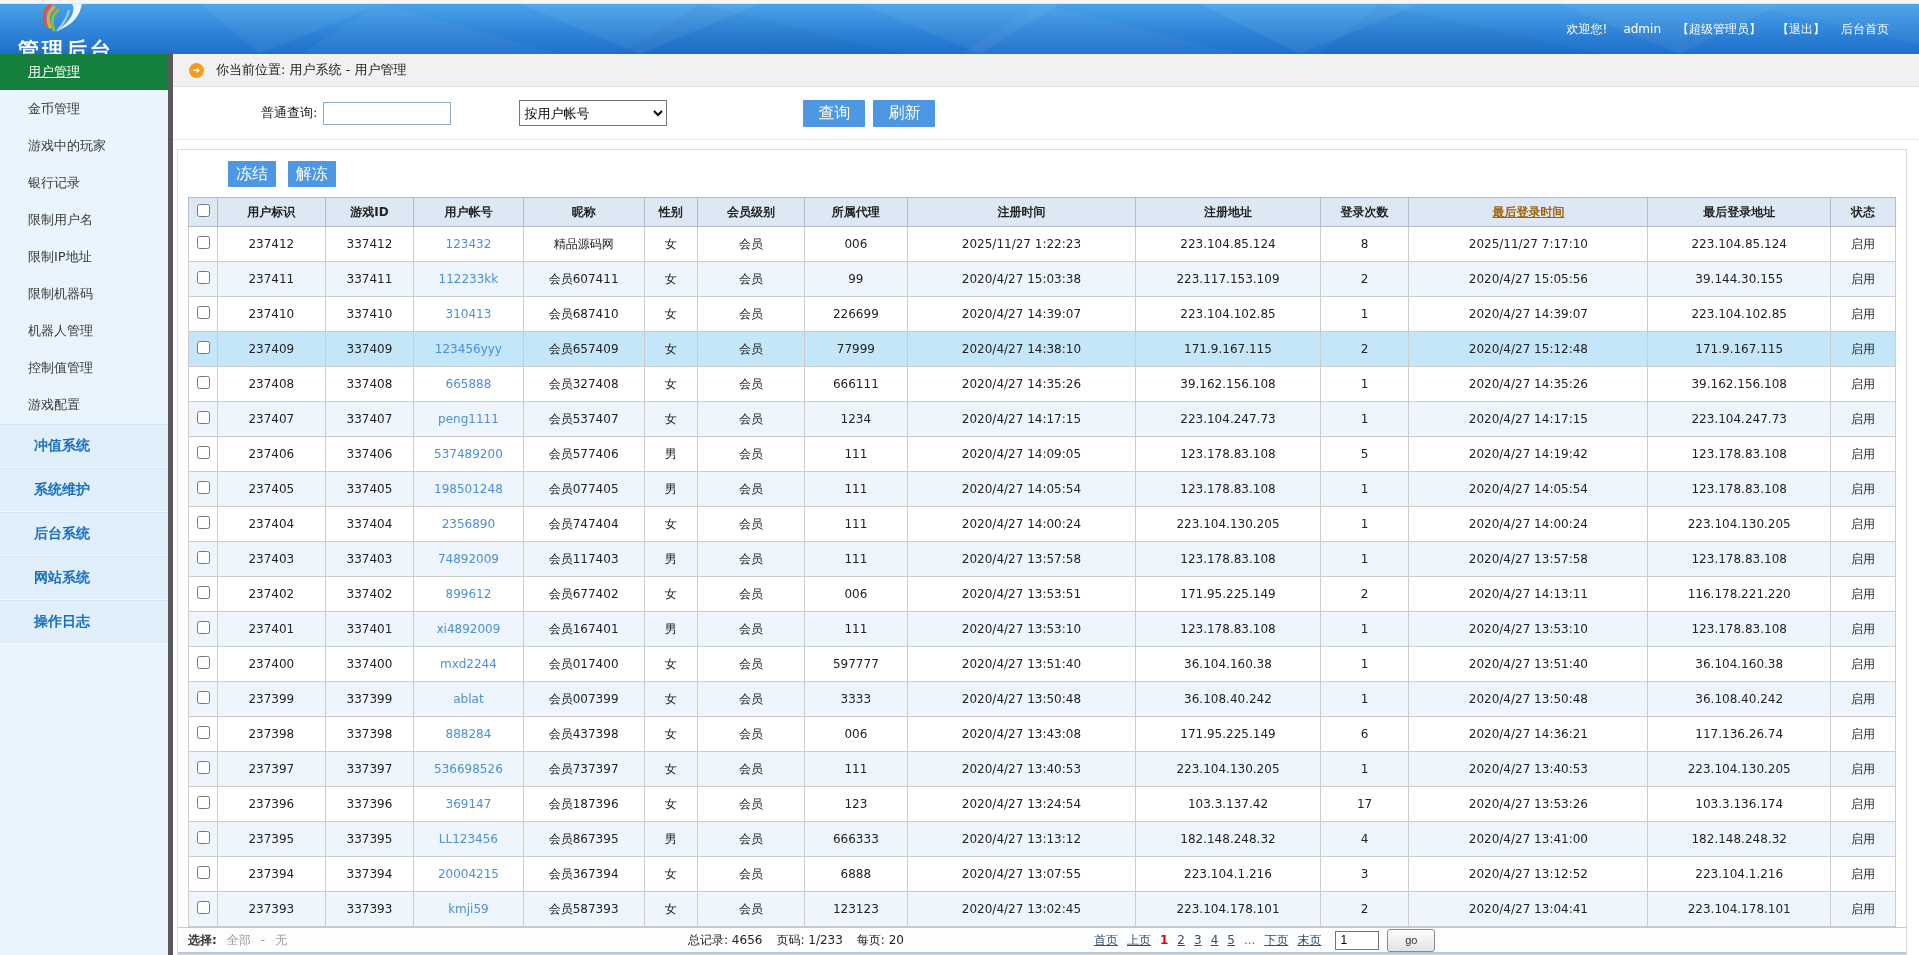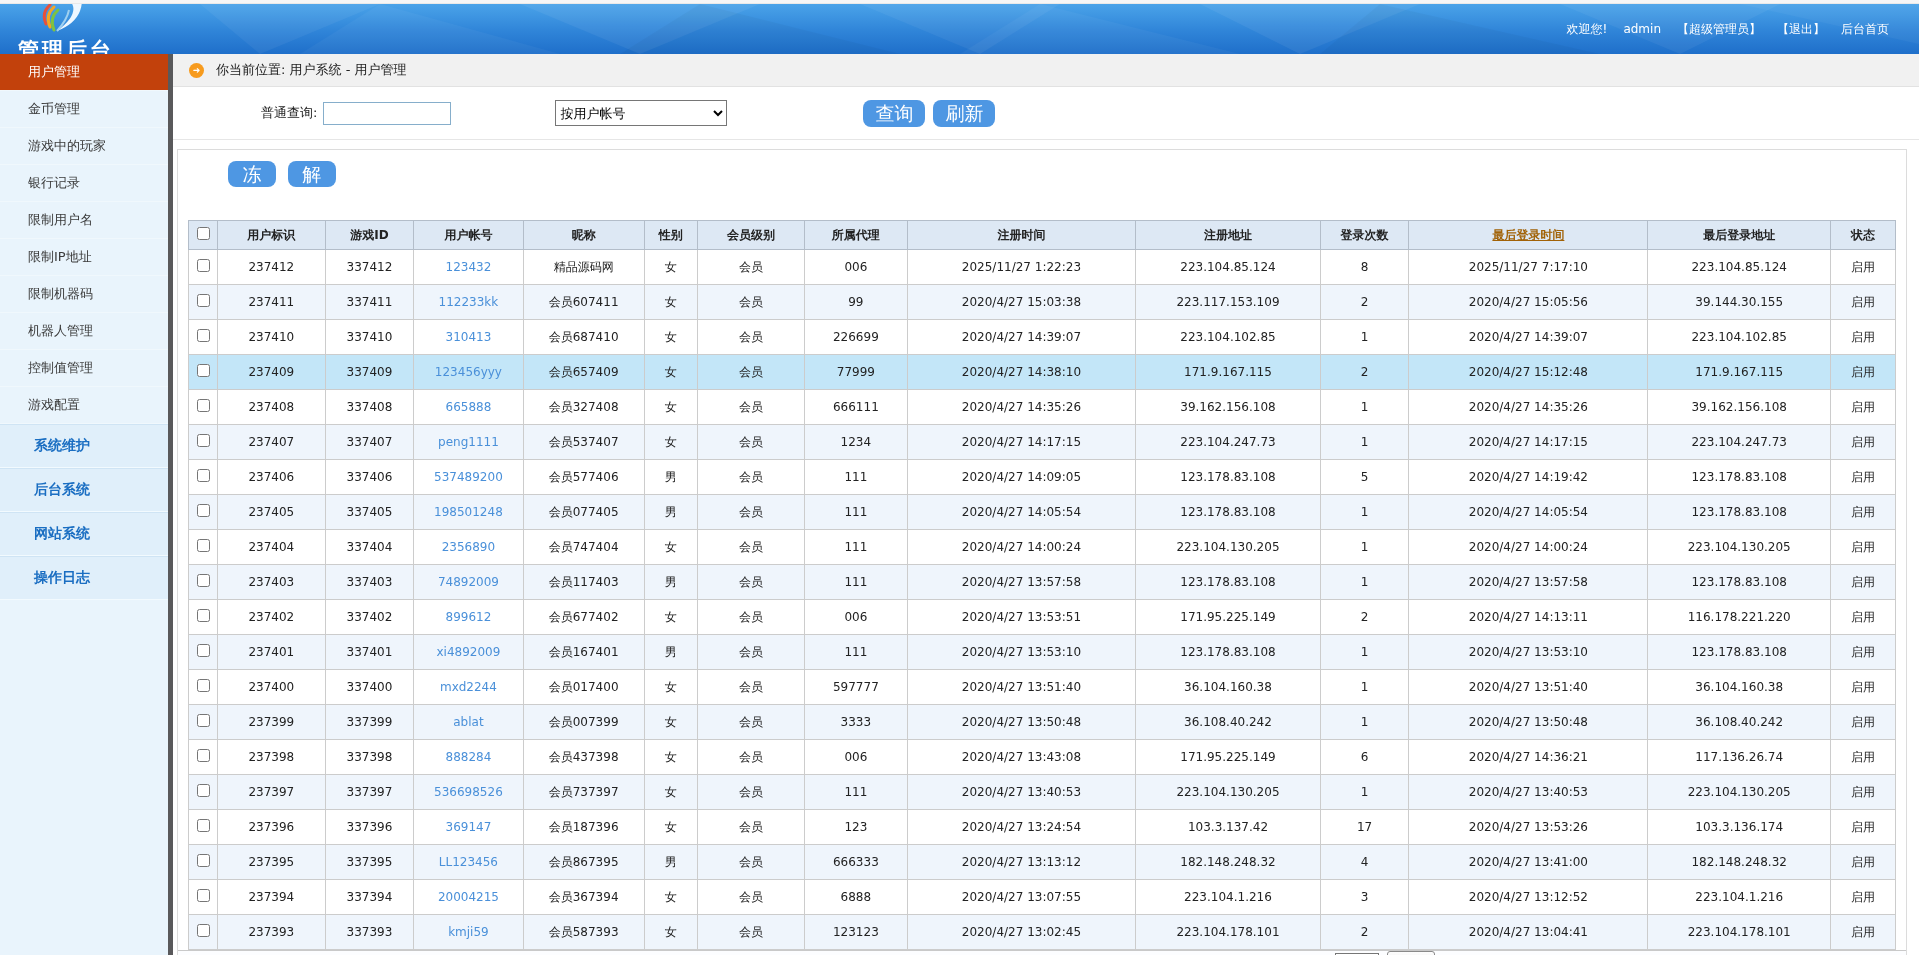--- a/index.html
+++ b/index.html
@@ -29,41 +29,41 @@
   .side-divider { width:5px; background:#59595b; }
   .sb-section {
     padding:12px 0 12px 34px; font-size:14px; font-weight:bold; color:#1a6ec2;
     background:#e0effa; border-top:1px solid #cfe4f4; border-bottom:1px solid #f2fafe;
     cursor:pointer;
   }
   .sb-item {
     padding:9px 0 9px 28px; font-size:13px; color:#3a3a3a;
     border-bottom:1px solid #f0f8fd; cursor:pointer;
   }
-  .sb-selected { background:#c2410c; color:#fff; }
+  .sb-selected { background:#15803d; color:#fff;text-decoration:underline; }
   
   .content { flex:1; display:flex; flex-direction:column; background:#fff; min-width:0; }
   .breadcrumb {
     height:33px; background:#f1f1f1; border-bottom:1px solid #e2e2e2;
     display:flex; align-items:center; padding-left:16px; gap:12px; color:#222; font-size:13px;
   }
   .bc-icon {
     width:15px; height:15px; border-radius:50%; background:#f79b1e; color:#fff;
     font-size:9px; line-height:15px; text-align:center; display:inline-block; font-weight:bold;
   }
   .search-row {
     height:53px; display:flex; align-items:center; padding-left:88px;
     border-bottom:1px solid #e6e6e6; background:#fff;
   }
   .search-label { font-size:13px; color:#222; margin-right:6px; }
   .search-input { width:128px; height:23px; border:1px solid #86aecb; padding:0 5px; font-size:12px; }
-  .search-select { width:172px; height:26px; margin-left:104px; font-size:13px; border:1px solid #767676; background:#fff; }
+  .search-select { width:148px; height:26px; margin-left:68px; font-size:13px; border:1px solid #767676; background:#fff; }
   .btn-blue {
-    width:62px; height:27px; background:#4e97e3; color:#fff; border:none; border-radius:8px;
-    font-size:19px; cursor:pointer; font-family:inherit;
+    width:62px; height:27px; background:#4e97e3; color:#fff; border:none; border-radius:1px;
+    font-size:16px; cursor:pointer; font-family:inherit;
   }
   .btn-query { margin-left:136px; }
   .btn-refresh { margin-left:8px; }
   
   .panel {
     margin:9px 12px 0 4px; border:1px solid #dcdcdc; background:#fff;
     flex:1; display:flex; flex-direction:column; min-height:0;
   }
   .toolbar { padding:11px 0 10px 50px; }
   .btn-sm { width:48px; height:26px; margin-right:8px; }
@@ -144,20 +144,21 @@
       <div class="sb-item sb-selected">用户管理</div>
       <div class="sb-item">金币管理</div>
       <div class="sb-item">游戏中的玩家</div>
       <div class="sb-item">银行记录</div>
       <div class="sb-item">限制用户名</div>
       <div class="sb-item">限制IP地址</div>
       <div class="sb-item">限制机器码</div>
       <div class="sb-item">机器人管理</div>
       <div class="sb-item">控制值管理</div>
       <div class="sb-item">游戏配置</div>
+      <div class="sb-section">冲值系统</div>
       <div class="sb-section">系统维护</div>
       <div class="sb-section">后台系统</div>
       <div class="sb-section">网站系统</div>
       <div class="sb-section">操作日志</div>
     </div>
   <div class="side-divider"></div>
 
   <div class="content">
     <div class="breadcrumb">
       <span class="bc-icon">➜</span>

